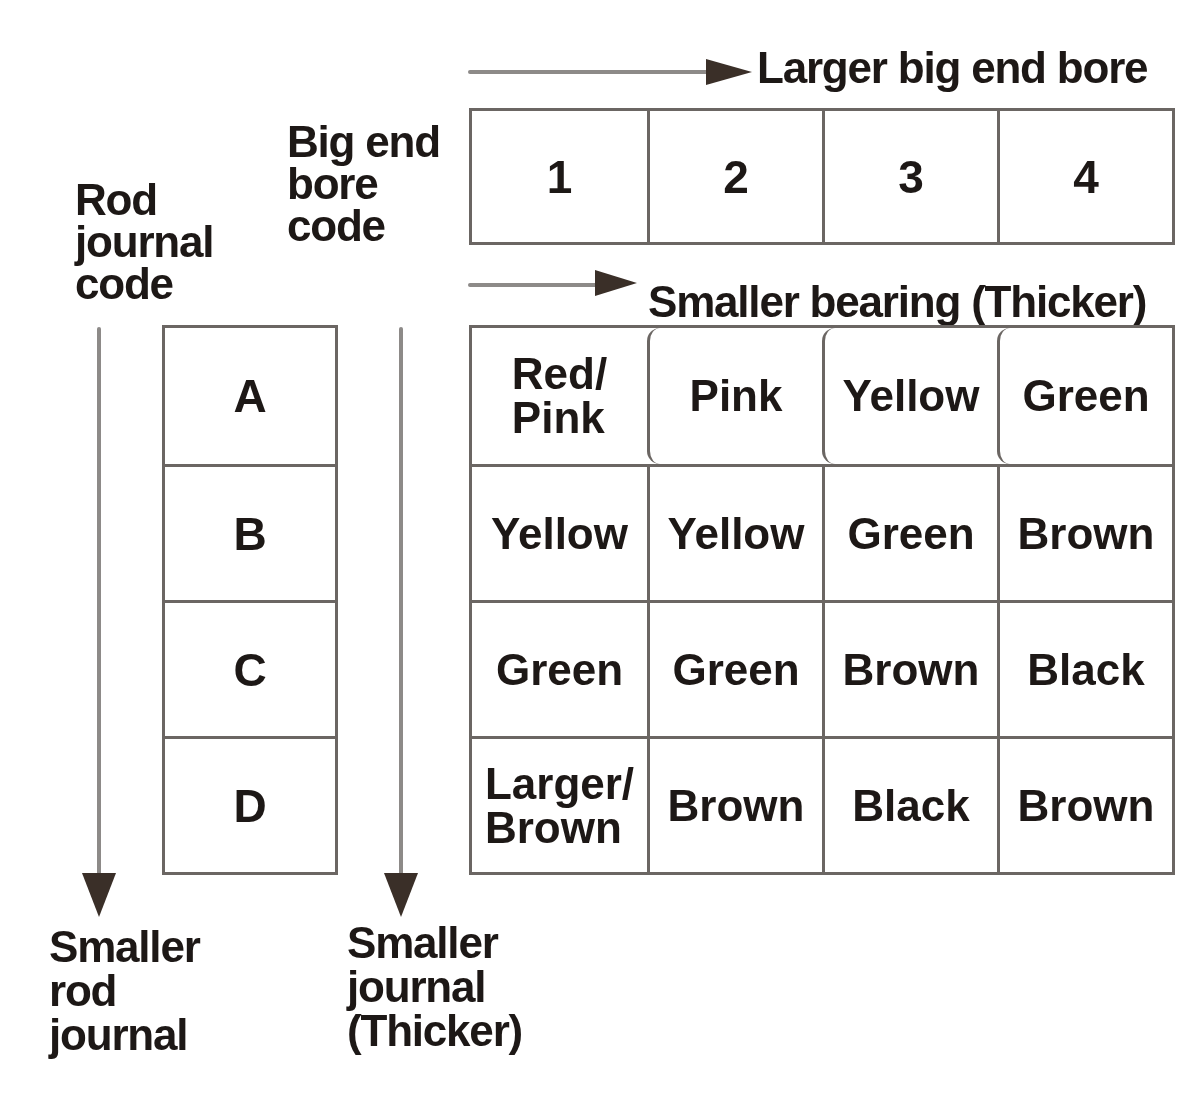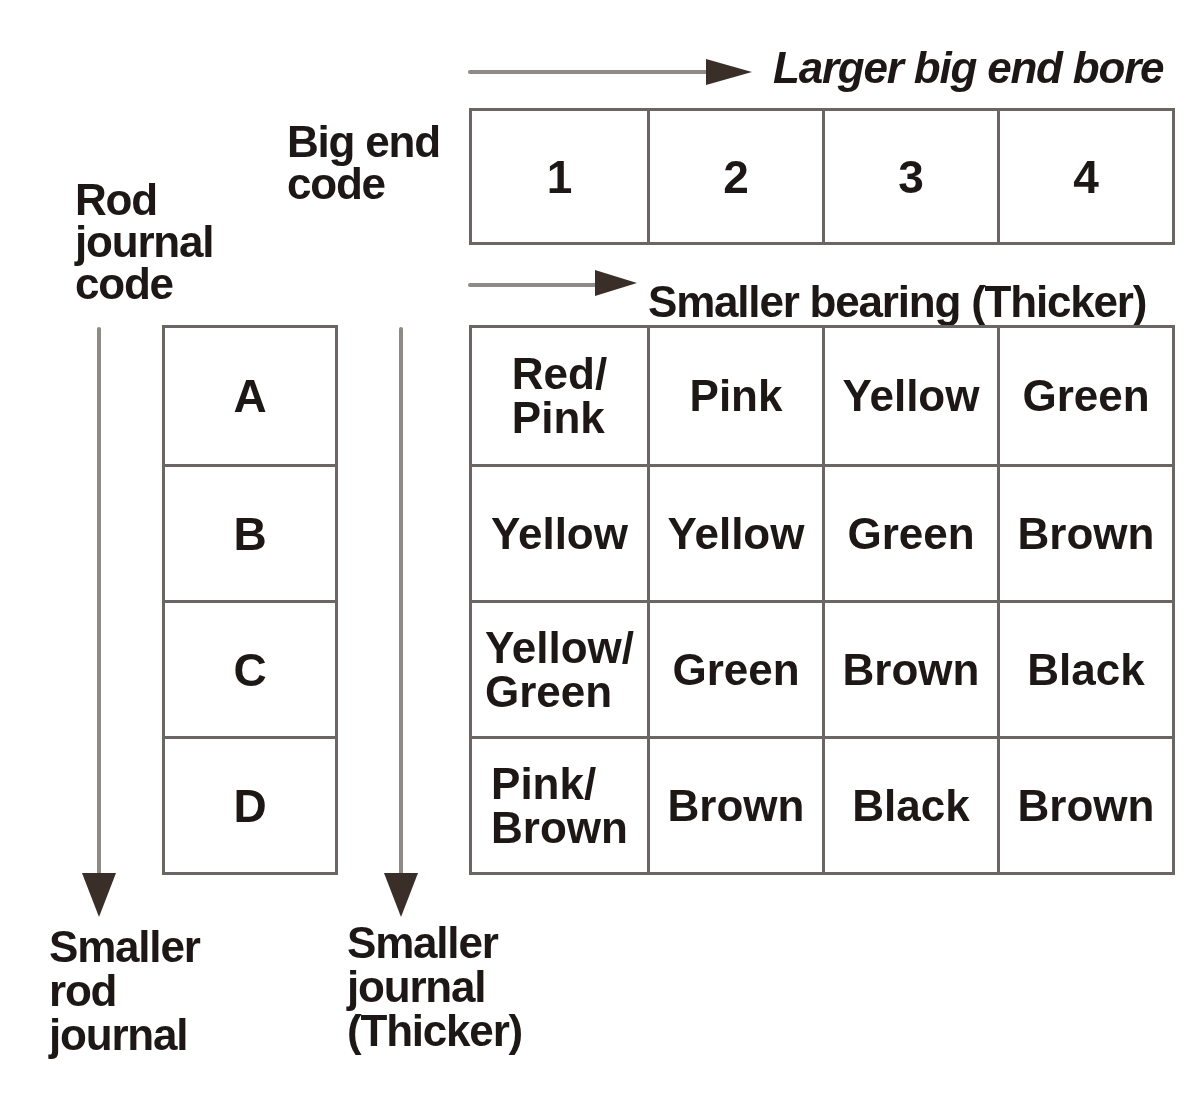--- a/index.html
+++ b/index.html
@@ -40,21 +40,21 @@
   .arrow-mid-head  { left: 595px; top: 270px; border-left-width: 42px; }
   .arrow-left-shaft  { left: 97px;  top: 327px; height: 548px; }
   .arrow-left-head   { left: 82px;  top: 873px; }
   .arrow-right-shaft { left: 399px; top: 327px; height: 548px; }
   .arrow-right-head  { left: 384px; top: 873px; }
 
   
   .lbl { position: absolute; font-size: 44px; line-height: 44px; white-space: nowrap; }
   .tight { letter-spacing: -1.2px; }
   .lbl span { display: block; }
-  .arrow-top-label { left: 773px; top: 46px; font-style: italic; }
+  .arrow-top-label { left: 757px; top: 46px; }
   .arrow-mid-label { left: 648px; top: 280px; }
   .label-bore-code { left: 287px; top: 121px; line-height: 42px; }
   .label-rod-code  { left: 75px;  top: 179px; line-height: 42px; }
   .label-smaller-rod     { left: 49px;  top: 925px; }
   .label-smaller-bearing { left: 347px; top: 921px; }
 
   
   .table { position: absolute; border: 3px solid var(--grid-line); display: grid; background: var(--background); }
   .header-table {
     left: 469px; top: 108px; width: 706px; height: 137px;
@@ -75,35 +75,36 @@
     border-left: 3px solid var(--grid-line);
     border-top: 3px solid var(--grid-line);
     overflow: hidden;
   }
   .cell.num { font-size: 46px; }
   .header-table .cell { border-top: none; }
   .header-table .cell:first-child { border-left: none; }
   .codes-table .cell { border-left: none; }
   .codes-table .cell:first-child { border-top: none; }
   .main-table .cell:nth-child(4n+1) { border-left: none; }
-  .main-table .cell:nth-child(-n+4) { border-top: none; }
+  .main-table .cell:nth-child(-n+4) { border-top: none; border-radius: 13px; }
   .multi { text-align: left; }
   .multi span { display: block; }
 </style>
 </head>
 <body>
 
 <div class="canvas">
 
   <div class="shaft-h arrow-top-shaft"></div>
   <div class="head-right arrow-top-head"></div>
   <div class="lbl tight arrow-top-label">Larger big end bore</div>
 
   <div class="lbl tight label-bore-code">
     <span>Big end</span>
+    <span>bore</span>
     <span>code</span>
   </div>
 
   <div class="lbl tight label-rod-code">
     <span>Rod</span>
     <span>journal</span>
     <span>code</span>
   </div>
 
   <div class="table header-table">
@@ -180,21 +181,20 @@
         </div>
       </div>
     <div class="cell">
         <div class="multi">
           <span>Brown</span>
         </div>
       </div>
 
     <div class="cell">
         <div class="multi">
-          <span>Yellow/</span>
           <span>Green</span>
         </div>
       </div>
     <div class="cell">
         <div class="multi">
           <span>Green</span>
         </div>
       </div>
     <div class="cell">
         <div class="multi">
@@ -202,21 +202,21 @@
         </div>
       </div>
     <div class="cell">
         <div class="multi">
           <span>Black</span>
         </div>
       </div>
 
     <div class="cell">
         <div class="multi">
-          <span>Pink/</span>
+          <span>Larger/</span>
           <span>Brown</span>
         </div>
       </div>
     <div class="cell">
         <div class="multi">
           <span>Brown</span>
         </div>
       </div>
     <div class="cell">
         <div class="multi">

